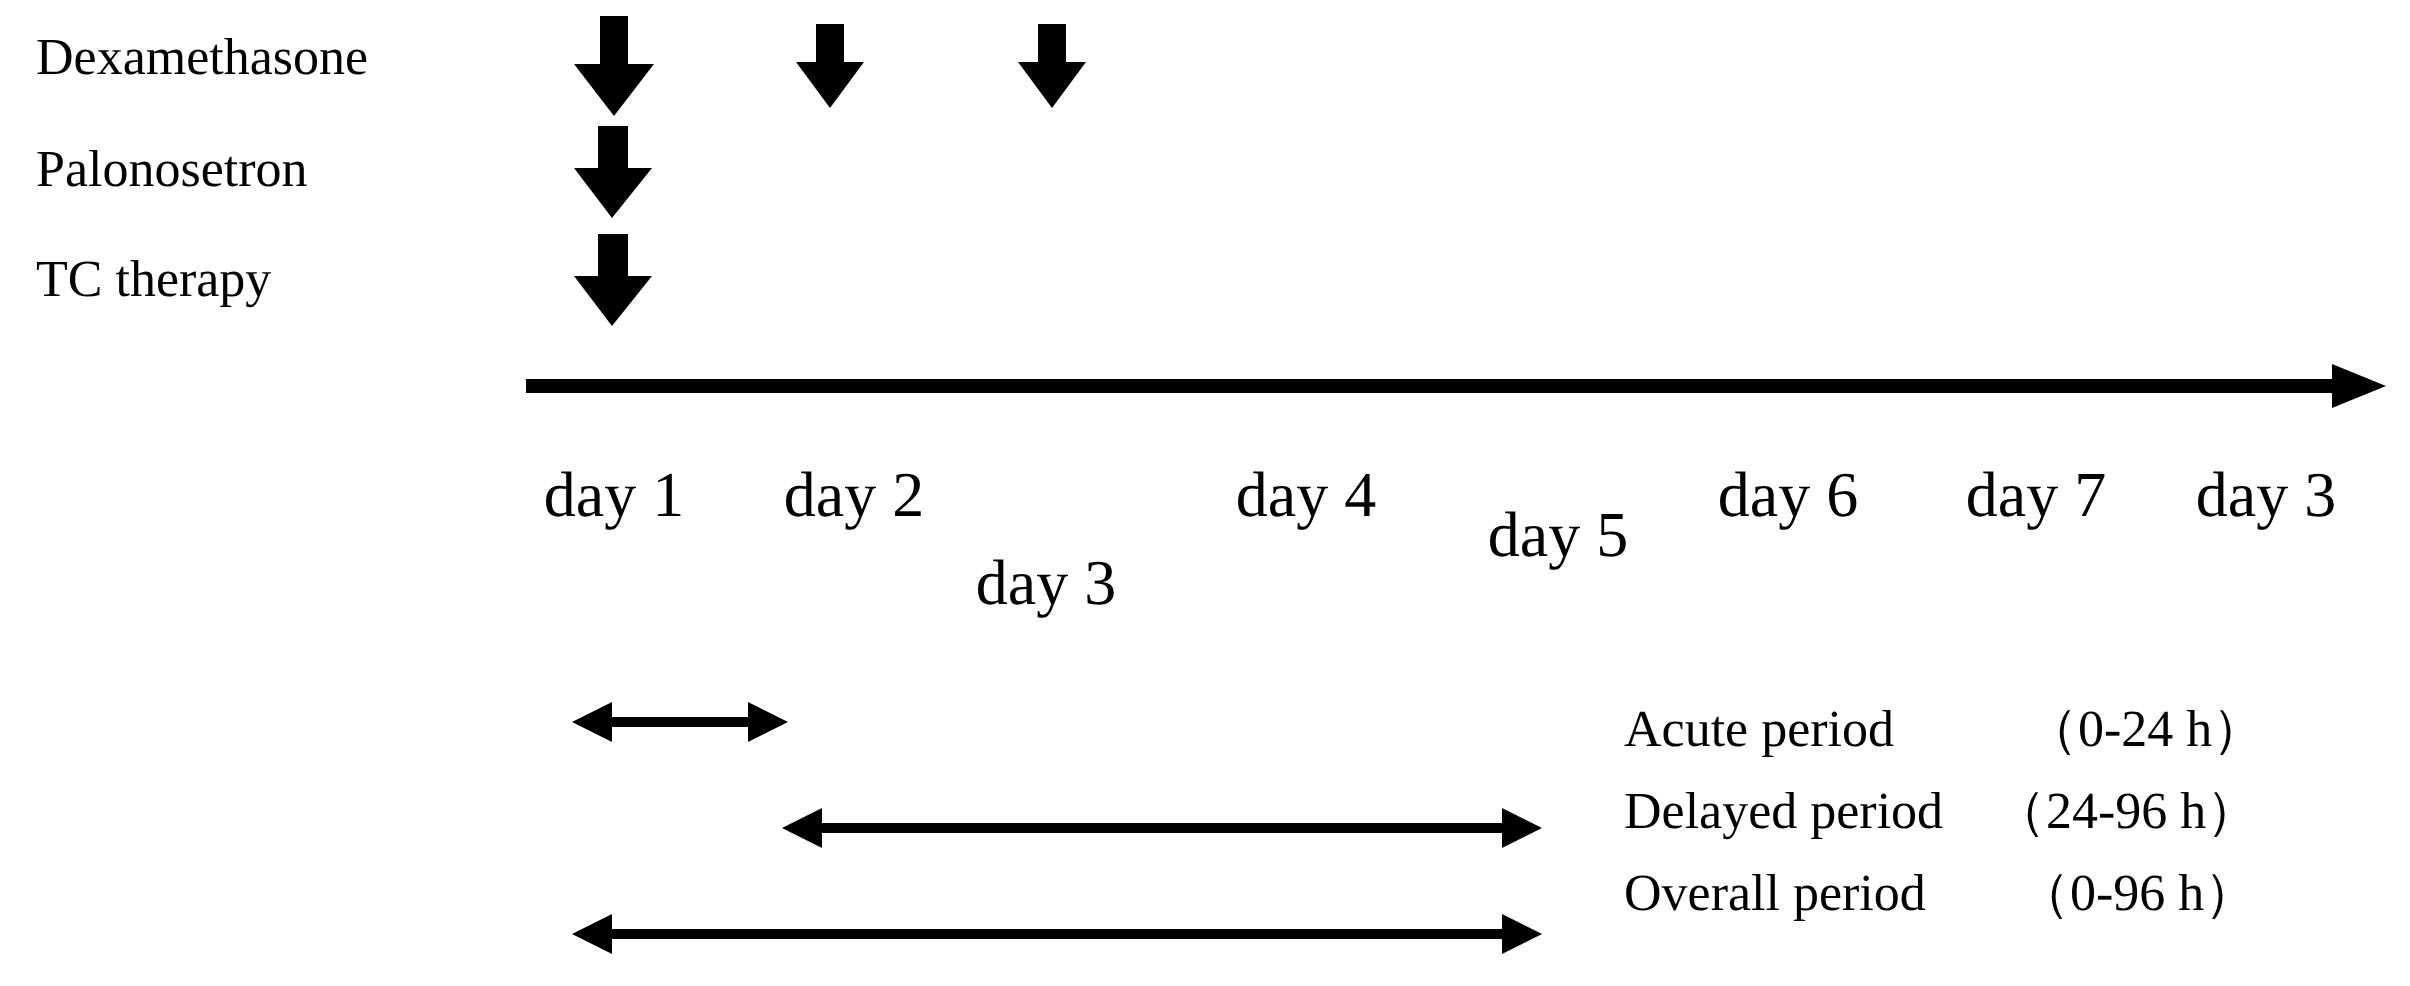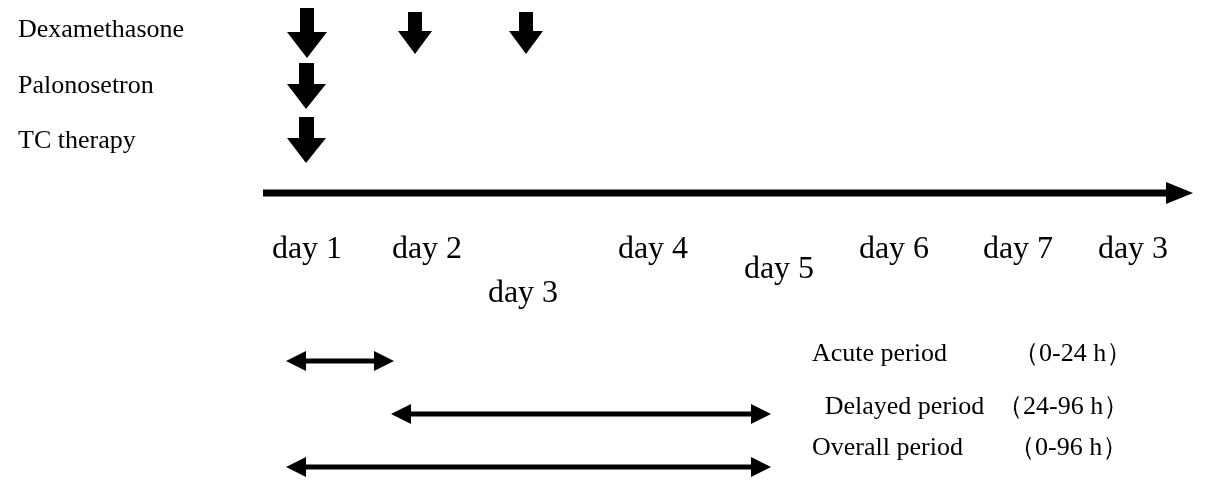--- a/index.html
+++ b/index.html
@@ -66,26 +66,26 @@
   .period-label {
     position: absolute;
     font-family: "Liberation Serif", serif;
     font-size: 26px;
     line-height: 30px;
     white-space: nowrap;
   }
   .period-label .phase { display: inline-block; }
   .period-label .hours { display: inline-block; }
 
-  #acute-label   { left: 812px; top: 338px; font-family: Liberation Serif, serif; }
+  #acute-label   { left: 812px; top: 350px; font-family: Liberation Serif, serif; }
   #delayed-label { left: 812px; top: 391px; }
   #overall-label { left: 812px; top: 432px; }
 
   #acute-label .phase   { width: 185px; }
-  #delayed-label .phase { width: 185px; text-align: center; }
+  #delayed-label .phase { width: 185px; }
   #overall-label .phase { width: 185px; }
 
   #acute-label .hours   { padding-left: 16px; }
   #delayed-label .hours { padding-left: 0px; }
   #overall-label .hours { padding-left: 12px; }
 </style>
 </head>
 <body>
 
 <div id="stage">

